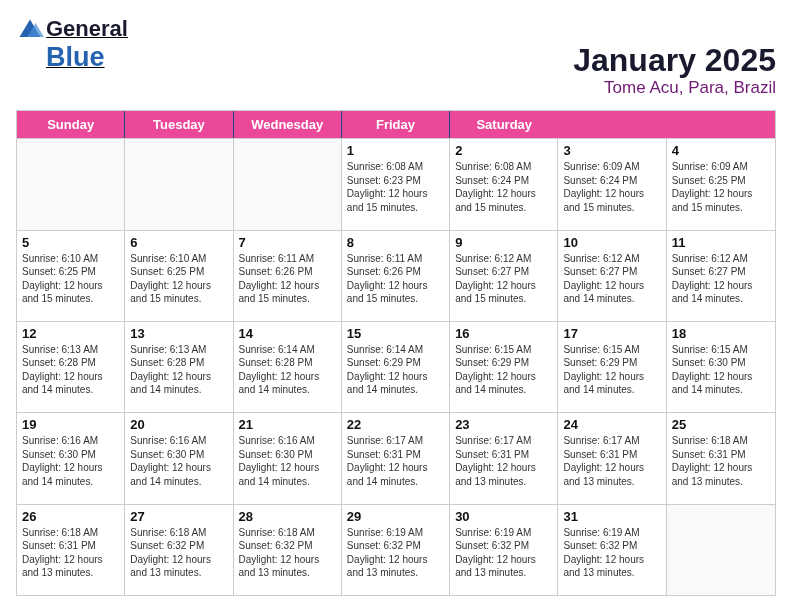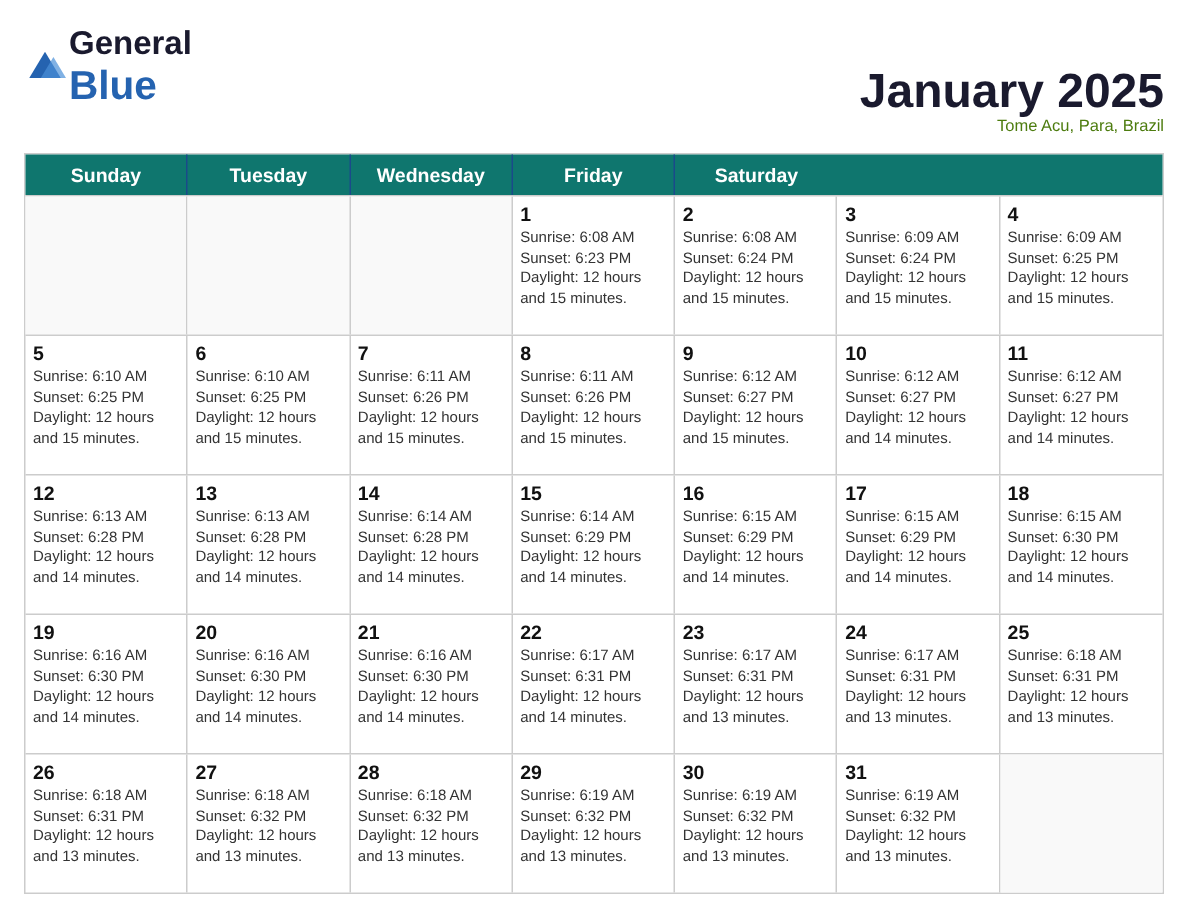--- a/index.html
+++ b/index.html
@@ -18,51 +18,52 @@
       flex-direction: column;
     }
     .header {
       display: flex;
       justify-content: space-between;
       align-items: flex-start;
       margin-bottom: 12px;
     }
     .logo {
       display: flex;
-      align-items: center;
+      align-items: flex-start;
+      text-decoration: underline;
     }
     .logo-icon {
       width: 28px;
       height: 28px;
       margin-right: 2px;
     }
     .title-block {
       text-align: right;
       margin-top: 27px;
     }
     .calendar-title {
       font-size: 32px;
       font-weight: bold;
       color: #1a1a2e;
       line-height: 1.1;
     }
     .calendar-subtitle {
-      font-size: 11px;
-      color: #4d7c0f;
+      font-size: 17px;
+      color: #701a75;
     }
     .calendar {
       flex: 1;
       display: flex;
       flex-direction: column;
       border: 1px solid #ccc;
     }
     .cal-header-row {
       display: grid;
       grid-template-columns: repeat(7, 1fr);
-      background: #0f766e;
+      background: #ec4899;
     }
     .cal-header-cell {
       color: #fff;
       font-size: 13px;
       font-weight: bold;
       text-align: center;
       padding: 6px 4px;
       border-right: 1px solid #1a4a8a;
     }
     .cal-header-cell:last-child { border-right: none; }

